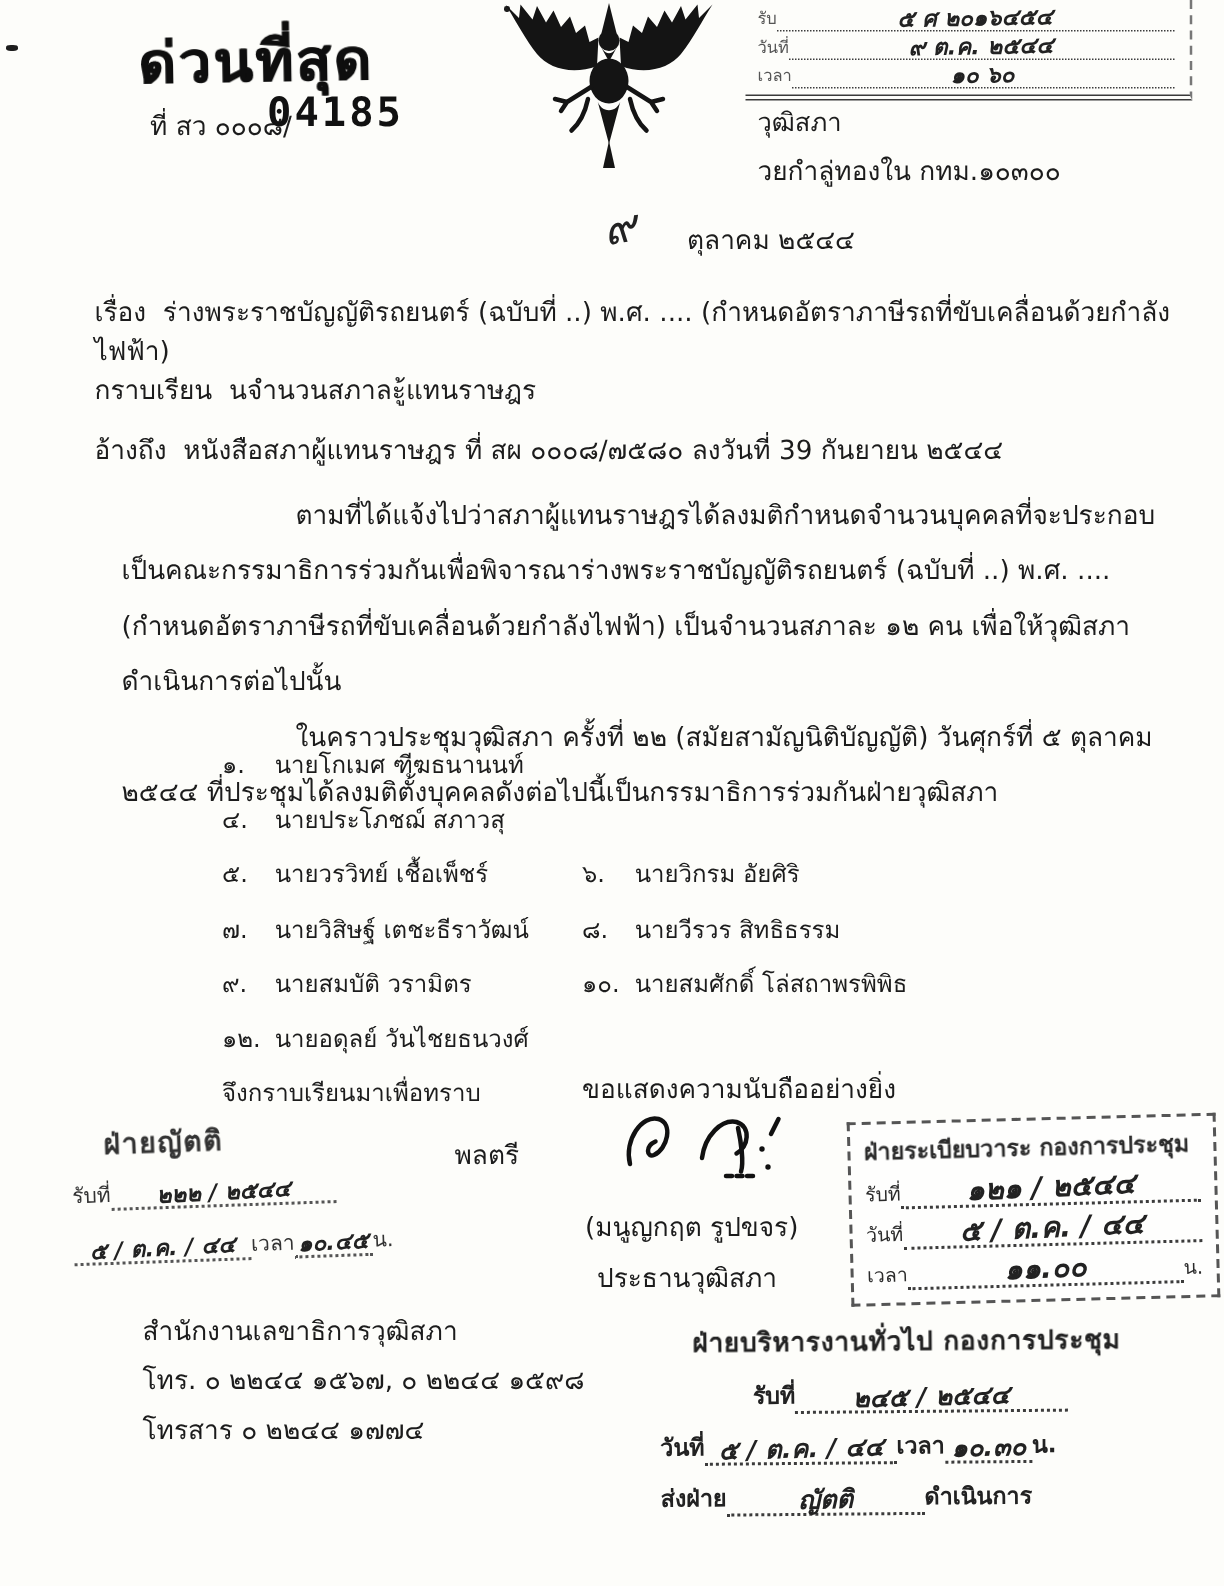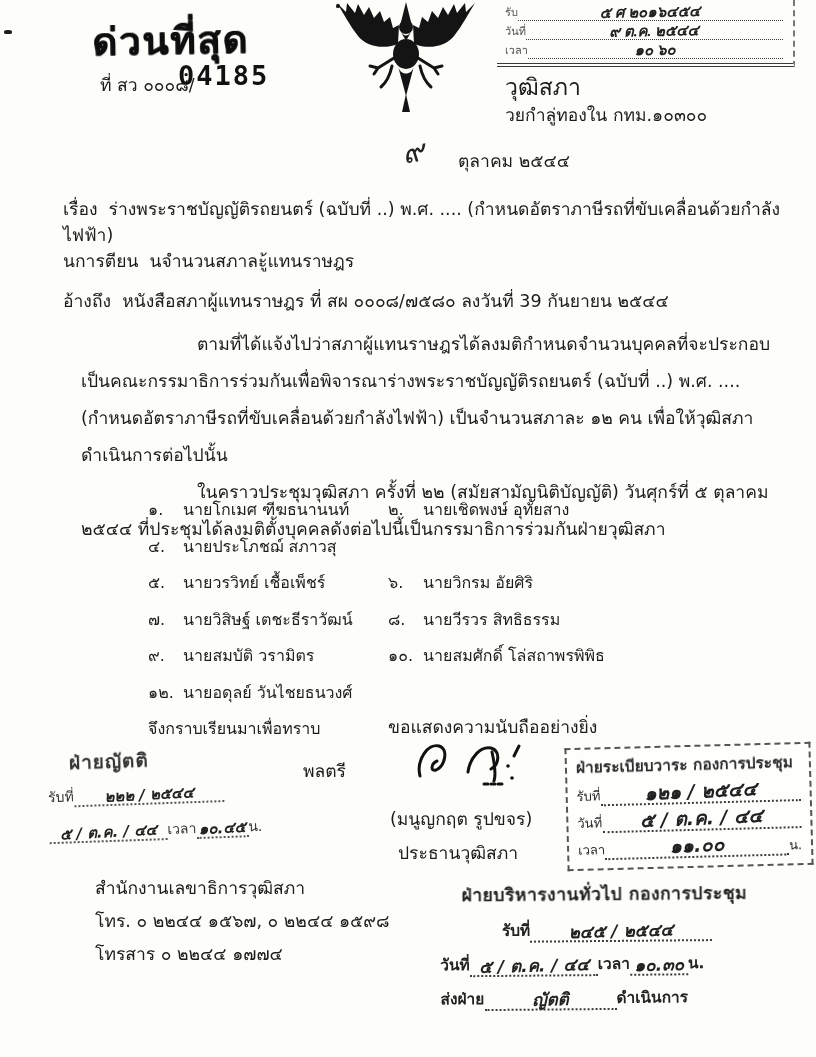--- a/index.html
+++ b/index.html
@@ -96,66 +96,65 @@
         <path d="M74 94 L70 112 L78 112 Z"></path>
       </g>
       <g stroke="#141414" stroke-width="3" fill="none" stroke-linecap="round">
         <path d="M62 58 L46 68 M46 68 l-8 -2 M46 68 l-4 6"></path>
         <path d="M86 58 L102 68 M102 68 l8 -2 M102 68 l4 6"></path>
         <path d="M60 66 Q57 80 49 87 M88 66 Q91 80 99 87"></path>
       </g>
     </svg>
   </div>
 
-  <div class="abs recvbox" style="left:497px;top:0;font-family:Liberation Serif, serif;">
+  <div class="abs recvbox" style="left:497px;top:0;">
     <div class="dotrow">
       <span class="lbl small">รับ</span>
       <span class="dots" style="flex:1;">
           <span class="hwv hw">๕ ศ ๒๐๑๖๔๕๔</span>
         </span>
     </div>
     <div class="dotrow">
       <span class="lbl small">วันที่</span>
       <span class="dots" style="flex:1;">
           <span class="hwv hw">๙ ต.ค. ๒๕๔๔</span>
         </span>
     </div>
     <div class="dotrow">
       <span class="lbl small">เวลา</span>
       <span class="dots" style="flex:1;">
           <span class="hwv hw">๑๐ ๖๐</span>
         </span>
     </div>
   </div>
 
-  <div class="abs t" style="left:505px;top:70px;font-size:23px;">วุฒิสภา</div>
+  <div class="abs t" style="left:505px;top:70px;font-size:17px;">วุฒิสภา</div>
   <div class="abs t" style="left:505px;top:102px;">วยกำลู่ทองใน กทม.๑๐๓๐๐</div>
 
   <div class="abs hw" style="left:402px;top:128px;font-size:30px;transform:rotate(-10deg);">๙</div>
   <div class="abs t" style="left:458px;top:148px;">ตุลาคม ๒๕๔๔</div>
 
   <div class="abs t" style="left:63px;top:196px;">
     <span>เรื่อง</span>&nbsp;&nbsp;<span>ร่างพระราชบัญญัติรถยนตร์ (ฉบับที่ ..) พ.ศ. .... (กำหนดอัตราภาษีรถที่ขับเคลื่อนด้วยกำลังไฟฟ้า)</span>
   </div>
   <div class="abs t" style="left:63px;top:248px;">
-    <span>นการตียน</span>&nbsp;&nbsp;<span>นจำนวนสภาละู้แทนราษฎร</span>
+    <span>กราบเรียน</span>&nbsp;&nbsp;<span>นจำนวนสภาละู้แทนราษฎร</span>
   </div>
   <div class="abs t" style="left:63px;top:288px;">
     <span>อ้างถึง</span>&nbsp;&nbsp;<span>หนังสือสภาผู้แทนราษฎร ที่ สผ ๐๐๐๘/๗๕๘๐ ลงวันที่ 39 กันยายน ๒๕๔๔</span>
   </div>
 
   <div class="abs bodytext" style="left:50px;top:326px;margin-left:31px;">
     <p>ตามที่ได้แจ้งไปว่าสภาผู้แทนราษฎรได้ลงมติกำหนดจำนวนบุคคลที่จะประกอบเป็นคณะกรรมาธิการร่วมกันเพื่อพิจารณาร่างพระราชบัญญัติรถยนตร์ (ฉบับที่ ..) พ.ศ. .... (กำหนดอัตราภาษีรถที่ขับเคลื่อนด้วยกำลังไฟฟ้า) เป็นจำนวนสภาละ ๑๒ คน เพื่อให้วุฒิสภาดำเนินการต่อไปนั้น</p>
     <p>ในคราวประชุมวุฒิสภา ครั้งที่ ๒๒ (สมัยสามัญนิติบัญญัติ) วันศุกร์ที่ ๕ ตุลาคม ๒๕๔๔ ที่ประชุมได้ลงมติตั้งบุคคลดังต่อไปนี้เป็นกรรมาธิการร่วมกันฝ่ายวุฒิสภา</p>
   </div>
 
   <div class="abs names" style="left:148px;top:492px;">
     <div class="row">
       <span class="c1"><span class="no">๑.</span> <span>นายโกเมศ ฑีฆธนานนท์</span></span>
-      <span><span class="no">๒.</span> <span>นายเชิดพงษ์ อุทัยสาง</span></span>
     </div>
     <div class="row">
       <span><span class="no">๔.</span> <span>นายประโภชฌ์ สภาวสุ</span></span>
     </div>
     <div class="row">
       <span class="c1"><span class="no">๕.</span> <span>นายวรวิทย์ เชื้อเพ็ชร์</span></span>
       <span><span class="no">๖.</span> <span>นายวิกรม อัยศิริ</span></span>
     </div>
     <div class="row">
       <span class="c1"><span class="no">๗.</span> <span>นายวิสิษฐ์ เตชะธีราวัฒน์</span></span>

